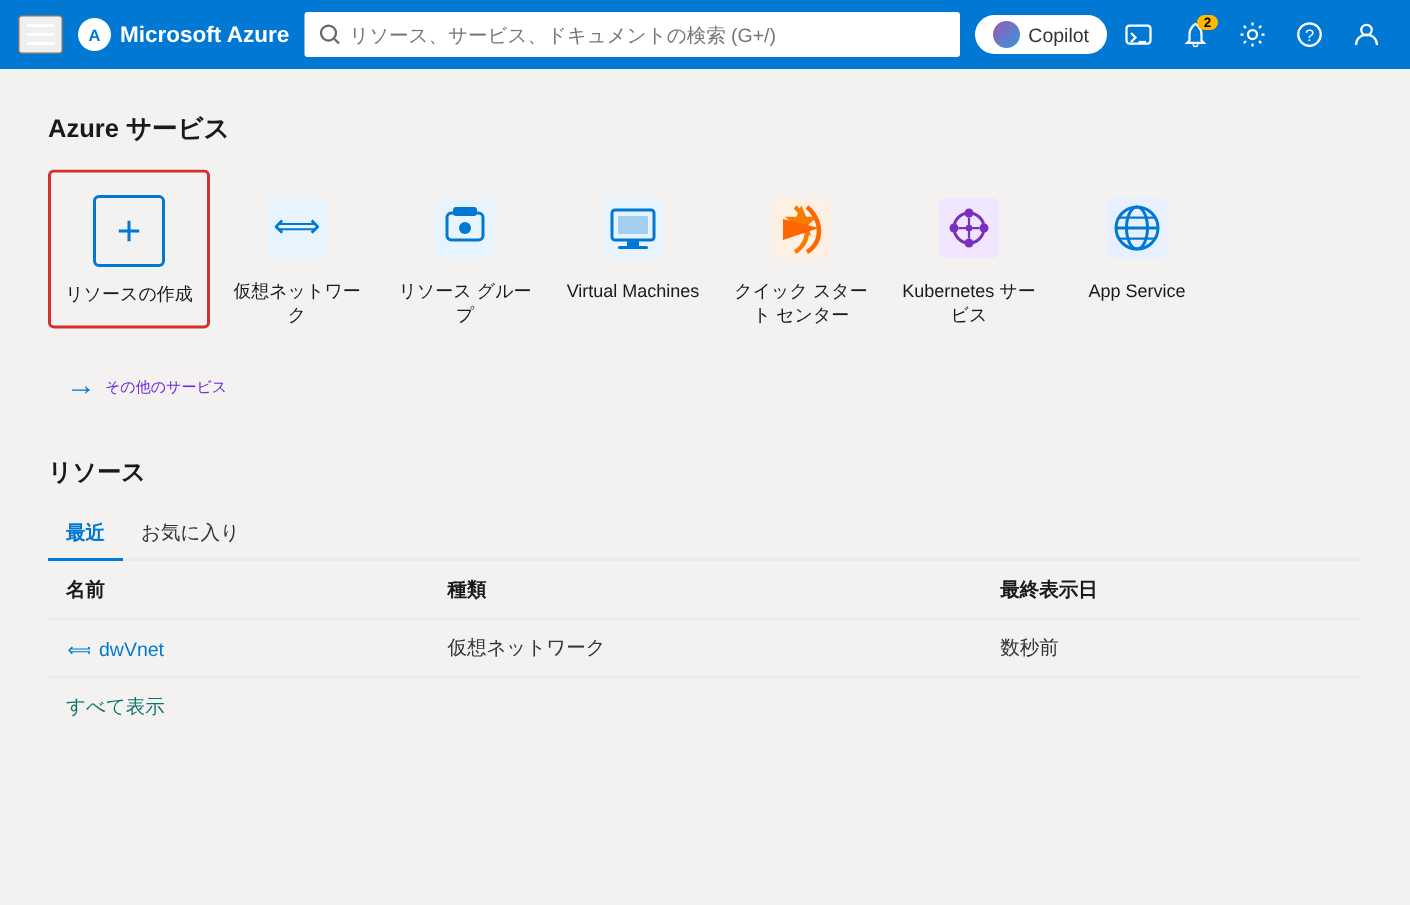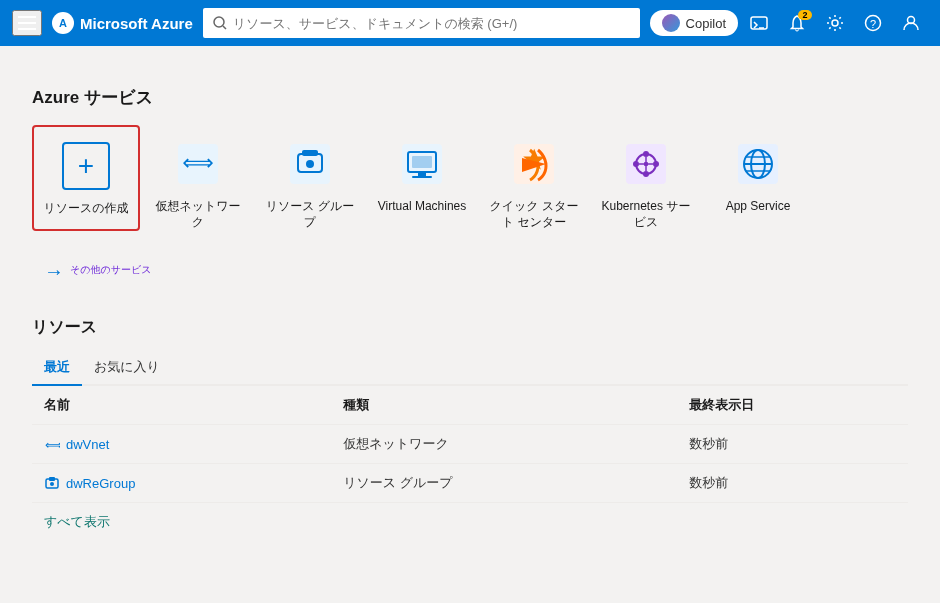--- a/index.html
+++ b/index.html
@@ -96,21 +96,21 @@
       font-size: 9px;
       border-radius: 10px;
       padding: 0 4px;
       min-width: 14px;
       text-align: center;
       font-weight: bold;
     }
 
     
     .main {
-      padding: 40px 32px;
+      padding: 28px 32px;
       max-width: 940px;
     }
 
     
     .section-title {
       font-size: 17px;
       font-weight: 600;
       color: #1a1a1a;
       margin-bottom: 16px;
     }
@@ -468,35 +468,19 @@
                   <text x="1" y="13" font-size="12" fill="#0078d4">⟺</text>
                 </svg>
               </span>
               <span>dwVnet</span>
             </a>
           </td>
           <td>仮想ネットワーク</td>
           <td>数秒前</td>
         </tr>
 
-        <tr>
-          <td>
-            <a class="resource-name-link" href="#">
-              <span class="vnet-icon">
-                <svg width="16" height="16" viewBox="0 0 16 16">
-                  <rect x="2" y="4" width="12" height="9" rx="1.5" fill="none" stroke="#0078d4" stroke-width="1.5"></rect>
-                  <rect x="5" y="2" width="6" height="4" rx="1" fill="#0078d4"></rect>
-                  <circle cx="8" cy="9" r="2" fill="#0078d4"></circle>
-                </svg>
-              </span>
-              <span>dwReGroup</span>
-            </a>
-          </td>
-          <td>リソース グループ</td>
-          <td>数秒前</td>
-        </tr>
       </tbody>
     </table>
 
     <a class="show-all-link" href="#">すべて表示</a>
   </div>
 
 </div>
 
 </body></html>

